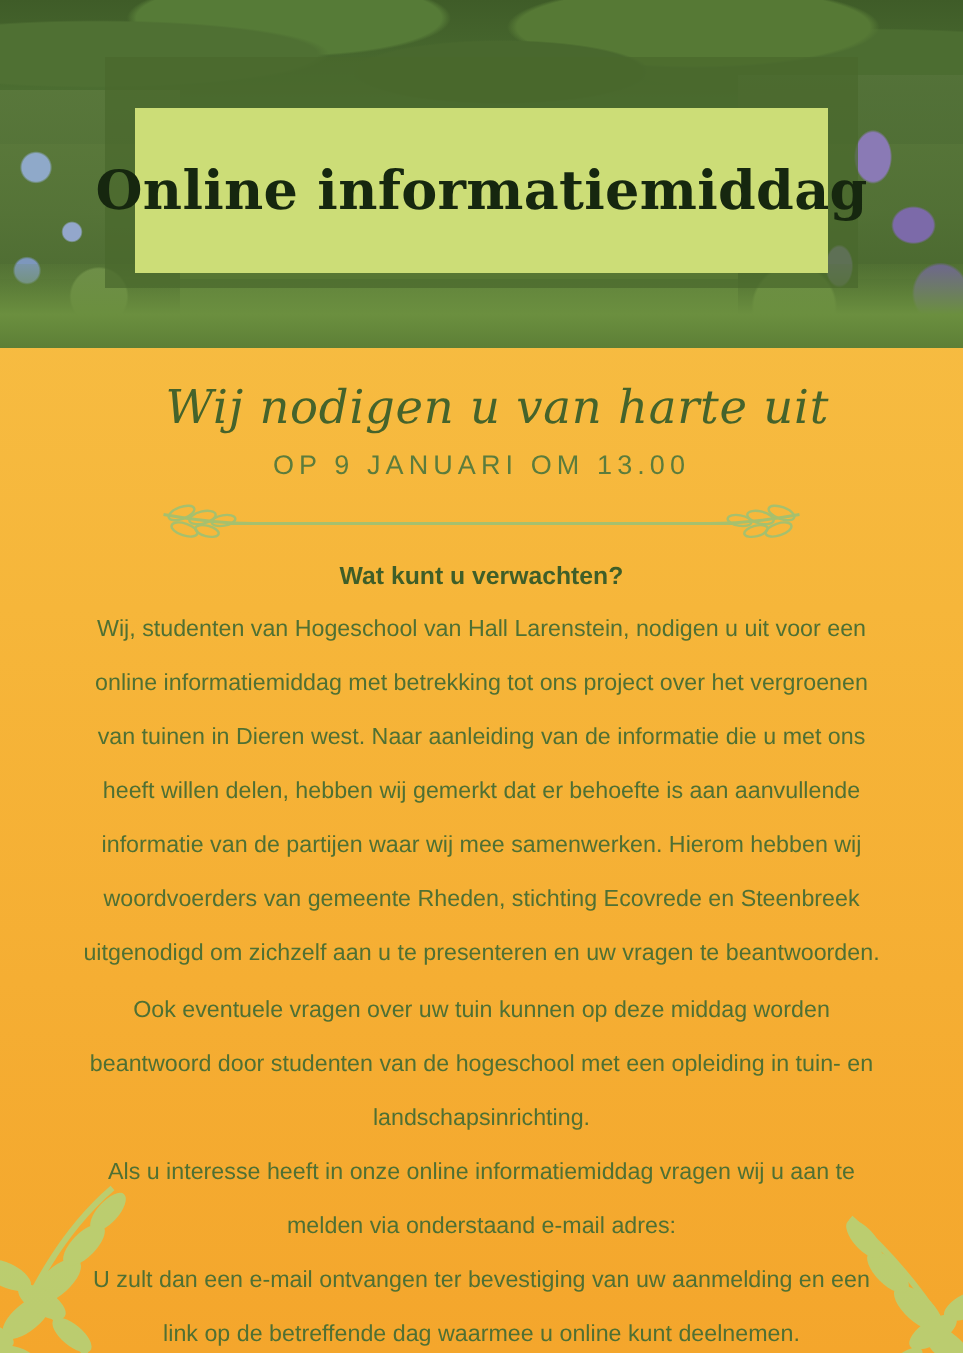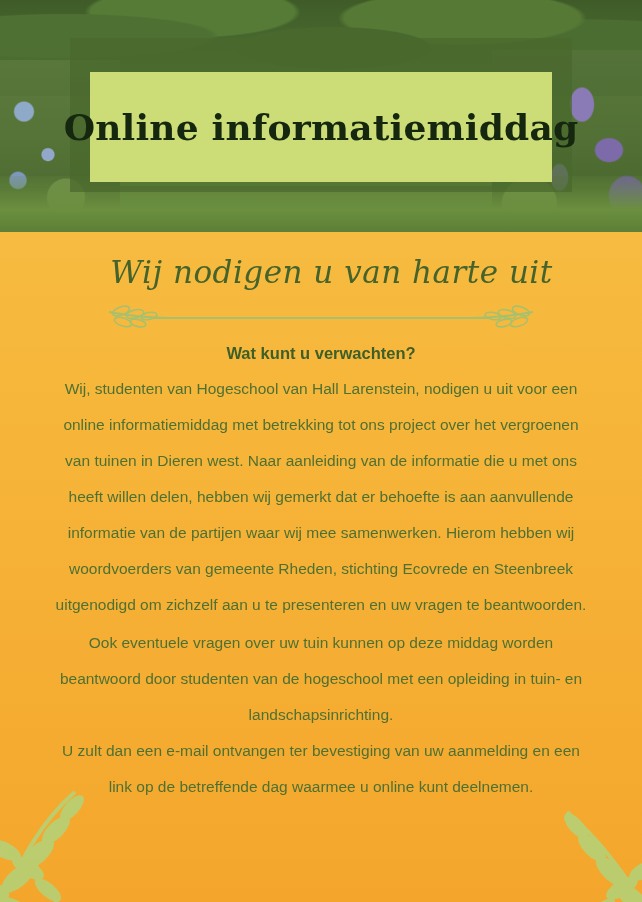--- a/index.html
+++ b/index.html
@@ -227,20 +227,21 @@
 
   <div class="banner-outer">
     <div class="banner-inner">
       <div class="poster-title">Online informatiemiddag</div>
     </div>
   </div>
 
   <div class="content">
 
     <div class="invite">Wij nodigen u van harte uit</div>
+    <div class="datetime">OP 9 JANUARI OM 13.00</div>
 
     <div class="divider">
       <div class="line"></div>
       <svg class="leaf-left" width="70" height="30" viewBox="0 0 70 30">
         <path d="M68 16 C50 16 30 14 8 10" stroke="#a6c06e" stroke-width="2" fill="none"></path>
         <ellipse cx="20" cy="9" rx="9" ry="4" fill="none" stroke="#a6c06e" stroke-width="1.6" transform="rotate(-20 20 9)"></ellipse>
         <ellipse cx="34" cy="12" rx="9" ry="4" fill="none" stroke="#a6c06e" stroke-width="1.6" transform="rotate(-14 34 12)"></ellipse>
         <ellipse cx="48" cy="14" rx="8" ry="3.5" fill="none" stroke="#a6c06e" stroke-width="1.6" transform="rotate(-10 48 14)"></ellipse>
         <ellipse cx="22" cy="20" rx="9" ry="4" fill="none" stroke="#a6c06e" stroke-width="1.6" transform="rotate(18 22 20)"></ellipse>
         <ellipse cx="37" cy="21" rx="8" ry="3.5" fill="none" stroke="#a6c06e" stroke-width="1.6" transform="rotate(14 37 21)"></ellipse>
@@ -252,20 +253,21 @@
         <ellipse cx="22" cy="14" rx="8" ry="3.5" fill="none" stroke="#a6c06e" stroke-width="1.6" transform="rotate(10 22 14)"></ellipse>
         <ellipse cx="48" cy="20" rx="9" ry="4" fill="none" stroke="#a6c06e" stroke-width="1.6" transform="rotate(-18 48 20)"></ellipse>
         <ellipse cx="33" cy="21" rx="8" ry="3.5" fill="none" stroke="#a6c06e" stroke-width="1.6" transform="rotate(-14 33 21)"></ellipse>
       </svg>
     </div>
 
     <div class="subhead">Wat kunt u verwachten?</div>
     <div class="para">Wij, studenten van Hogeschool van Hall Larenstein, nodigen u uit voor een online informatiemiddag met betrekking tot ons project over het vergroenen van tuinen in Dieren west. Naar aanleiding van de informatie die u met ons heeft willen delen, hebben wij gemerkt dat er behoefte is aan aanvullende informatie van de partijen waar wij mee samenwerken. Hierom hebben wij woordvoerders van gemeente Rheden, stichting Ecovrede en Steenbreek uitgenodigd om zichzelf aan u te presenteren en uw vragen te beantwoorden.</div>
     <div class="para tight">Ook eventuele vragen over uw tuin kunnen op deze middag worden beantwoord door studenten van de hogeschool met een opleiding in tuin- en landschapsinrichting.</div>
 
+    <div class="para">Als u interesse heeft in onze online informatiemiddag vragen wij u aan te melden via onderstaand e-mail adres:</div>
     <div class="para">U zult dan een e-mail ontvangen ter bevestiging van uw aanmelding en een link op de betreffende dag waarmee u online kunt deelnemen.</div>
 
   </div>
 
   <svg class="leaf-corner-left" viewBox="0 0 180 220">
     <g fill="#b9cf73" opacity="0.95">
       <path d="M20 215 C40 170 60 130 95 100" stroke="#b9cf73" stroke-width="4" fill="none"></path>
       <ellipse cx="38" cy="186" rx="20" ry="9" transform="rotate(-40 38 186)"></ellipse>
       <ellipse cx="58" cy="162" rx="20" ry="9" transform="rotate(-42 58 162)"></ellipse>
       <ellipse cx="76" cy="138" rx="18" ry="8" transform="rotate(-45 76 138)"></ellipse>

